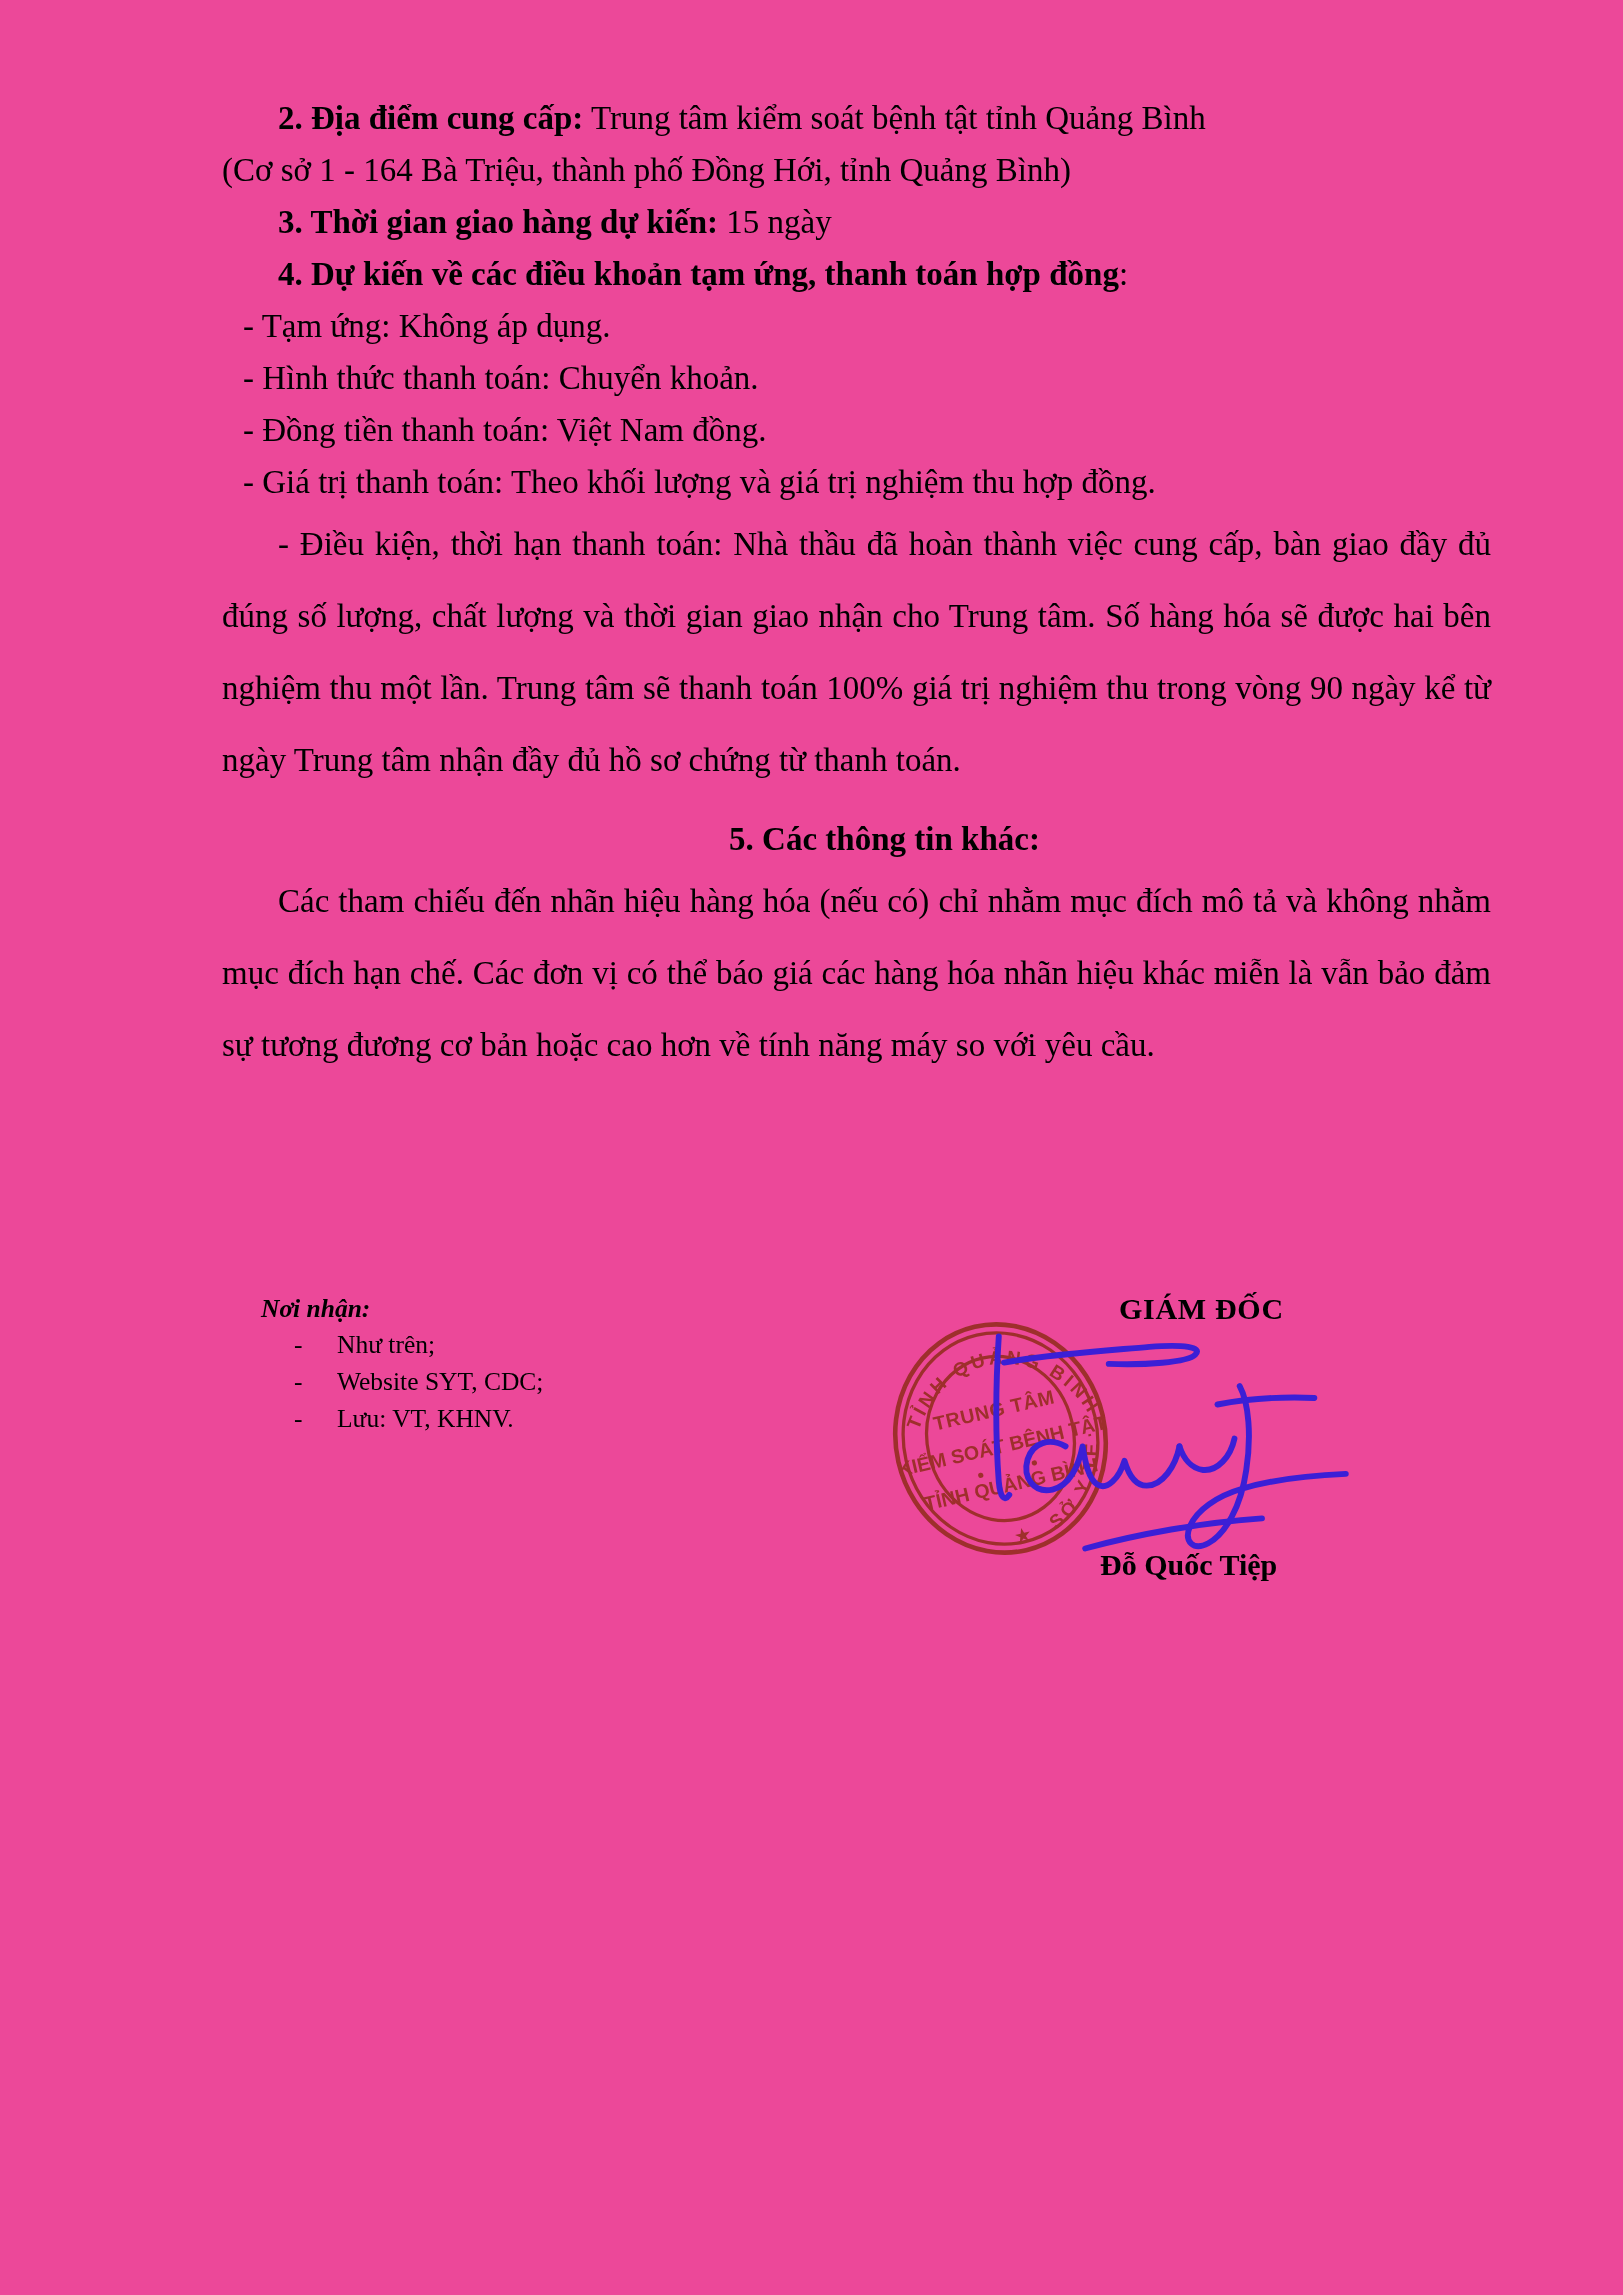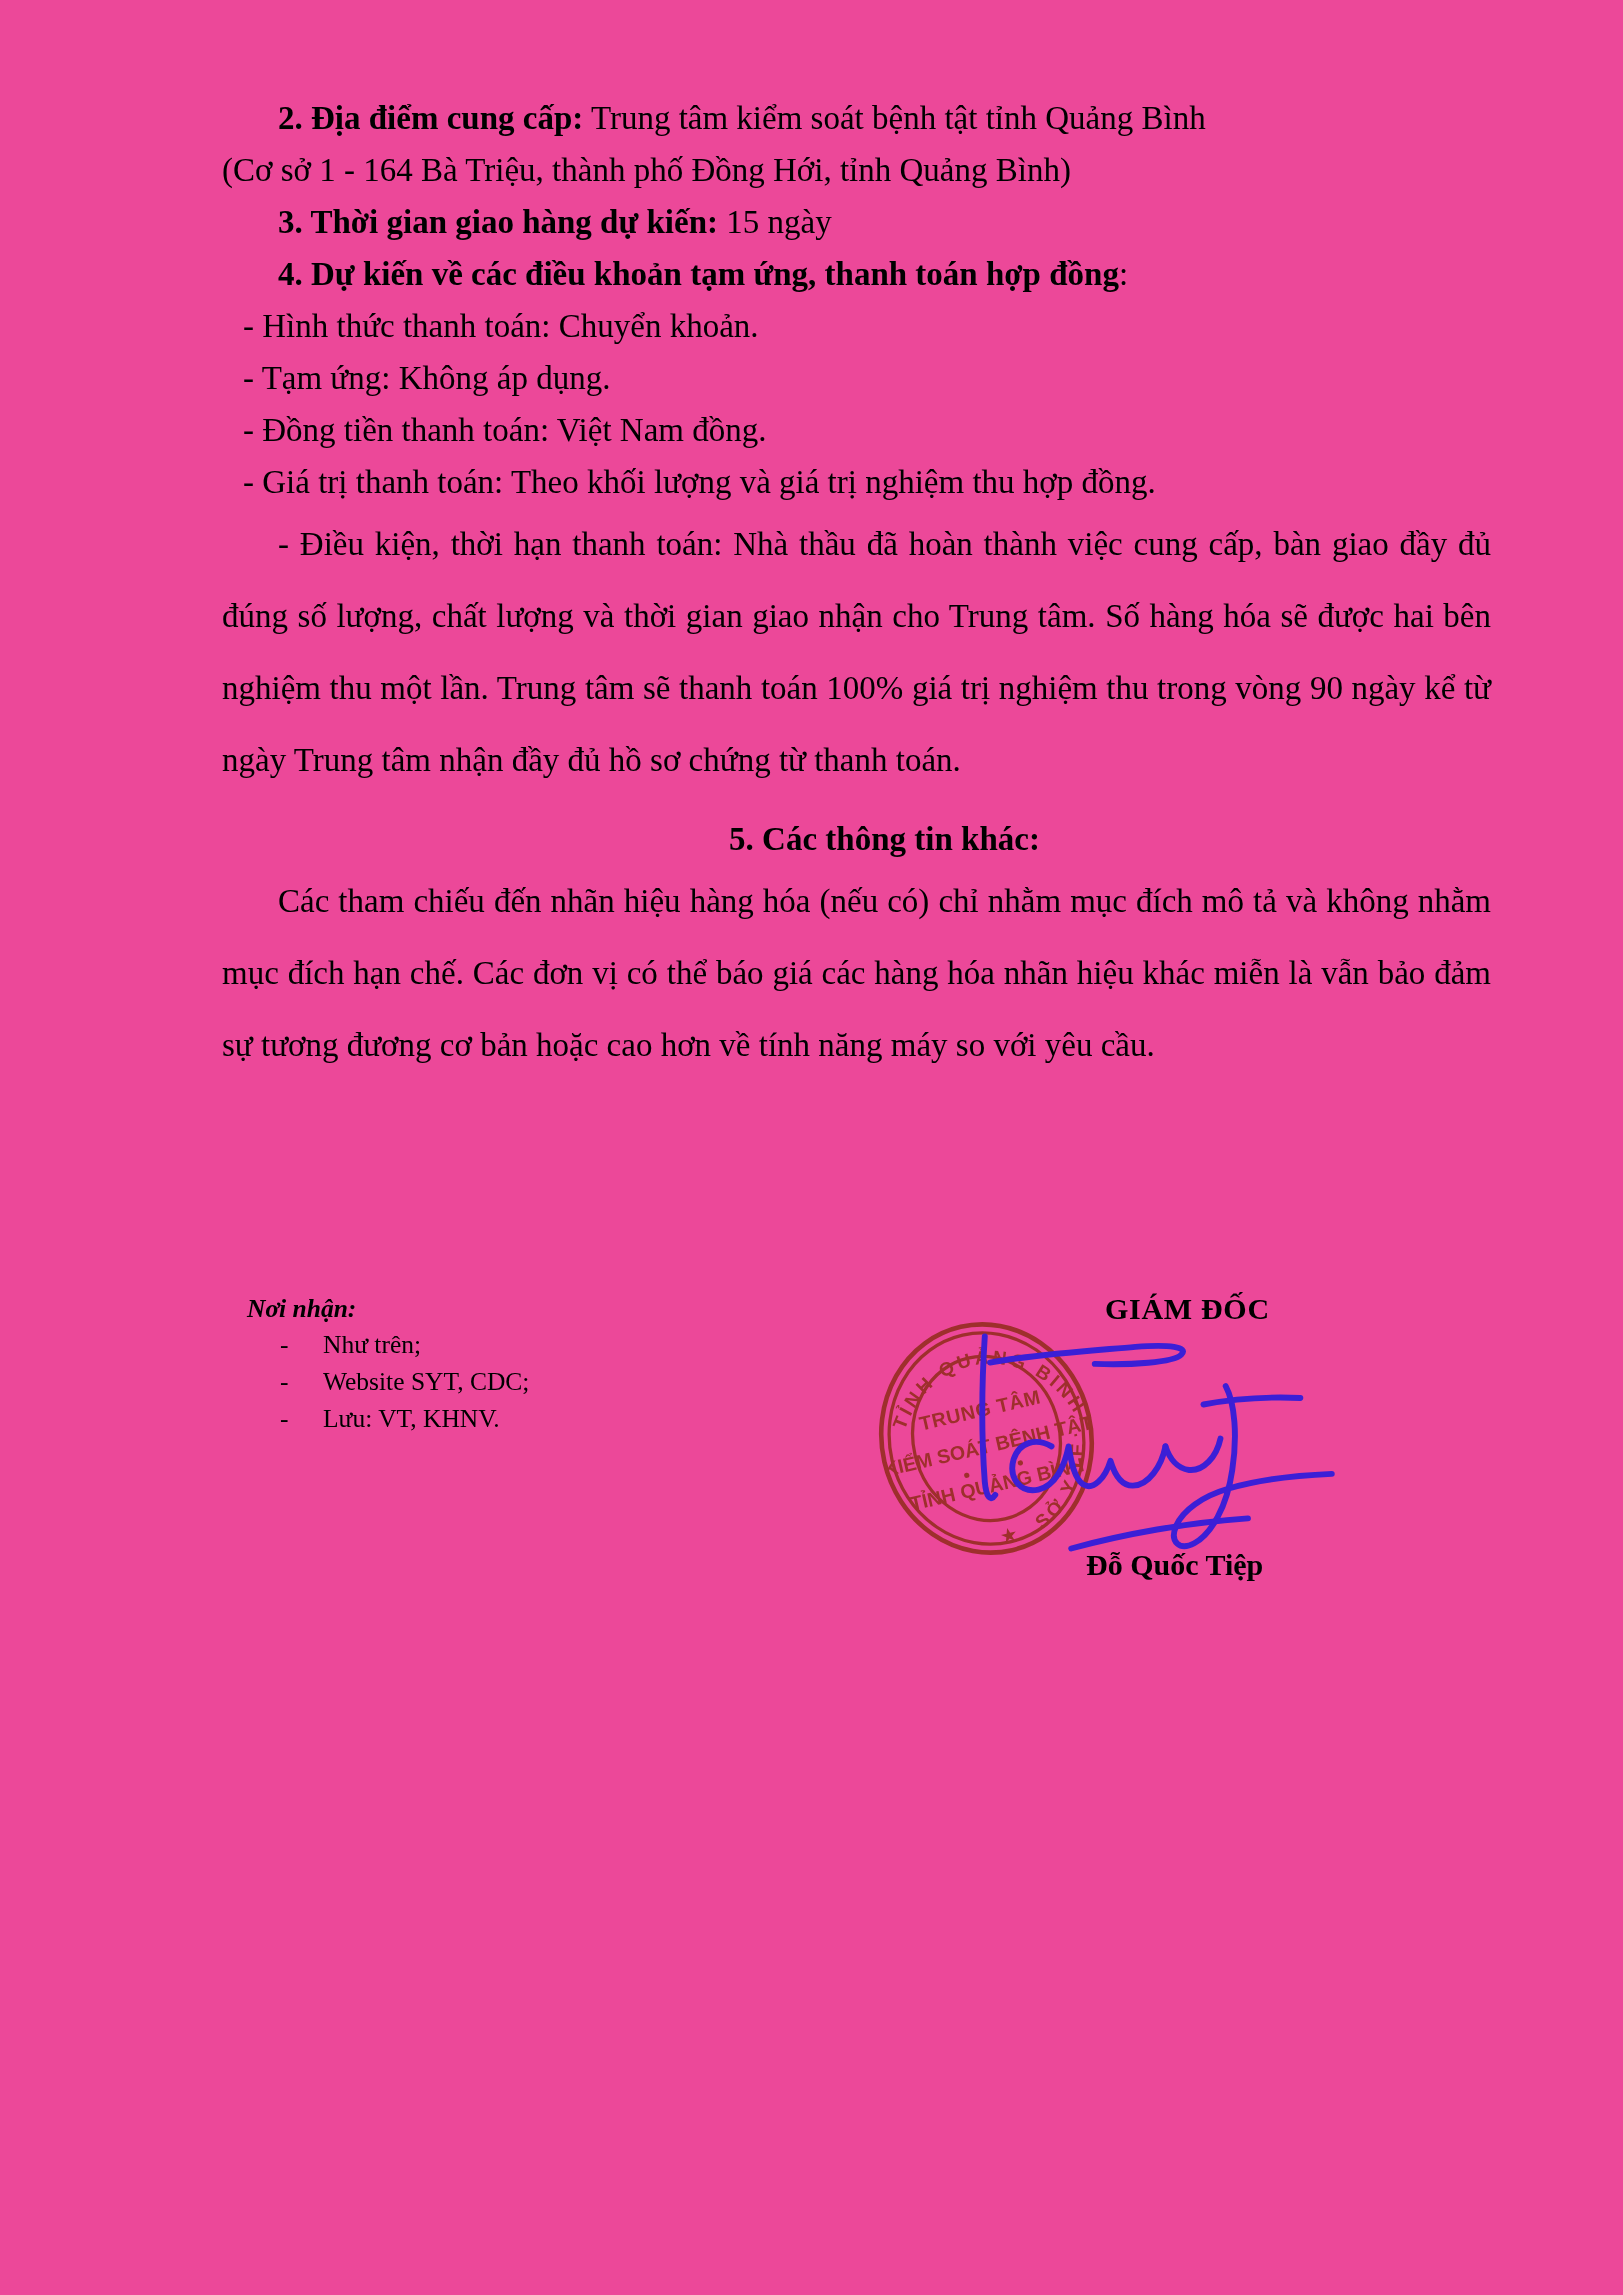--- a/index.html
+++ b/index.html
@@ -54,21 +54,21 @@
     font-size: 33px;
     line-height: 52px;
     padding-left: 56px;
     text-align: center;
   }
   .spacer-sm { height: 17px; }
 
   
   #footer {
     position: absolute;
-    left: 208px;
+    left: 222px;
     top: 1292px;
     width: 1269px;
     height: 458px;
   }
   #recipients {
     position: absolute;
     left: 39px;
     top: 0px;
     width: 458px;
   }
@@ -147,22 +147,22 @@
     <div class="line">(Cơ sở 1 - 164 Bà Triệu, thành phố Đồng Hới, tỉnh Quảng Bình)</div>
 
     <div class="line">
       <span class="bold head-line">3. Thời gian giao hàng dự kiến:</span><span> 15 ngày</span>
     </div>
 
     <div class="line">
       <span class="bold head-line">4. Dự kiến về các điều khoản tạm ứng, thanh toán hợp đồng</span><span>:</span>
     </div>
 
+    <div class="line hang">- Tạm ứng: Không áp dụng.</div>
     <div class="line hang">- Hình thức thanh toán: Chuyển khoản.</div>
-    <div class="line hang">- Tạm ứng: Không áp dụng.</div>
     <div class="line hang">- Đồng tiền thanh toán: Việt Nam đồng.</div>
     <div class="line hang">- Giá trị thanh toán: Theo khối lượng và giá trị nghiệm thu hợp đồng.</div>
 
     <div class="para indent">- Điều kiện, thời hạn thanh toán: Nhà thầu đã hoàn thành việc cung cấp, bàn giao đầy đủ đúng số lượng, chất lượng và thời gian giao nhận cho Trung tâm. Số hàng hóa sẽ được hai bên nghiệm thu một lần. Trung tâm sẽ thanh toán 100% giá trị nghiệm thu trong vòng 90 ngày kể từ ngày Trung tâm nhận đầy đủ hồ sơ chứng từ thanh toán.</div>
 
     <div class="spacer-sm"></div>
 
     <div class="sec-head">5. Các thông tin khác:</div>
 
 

